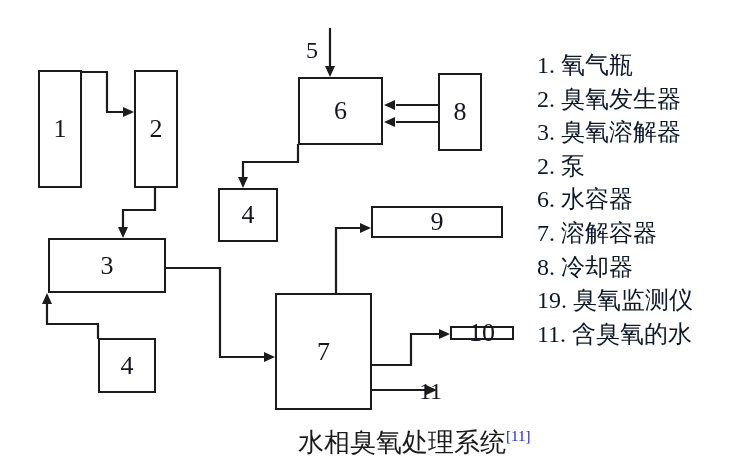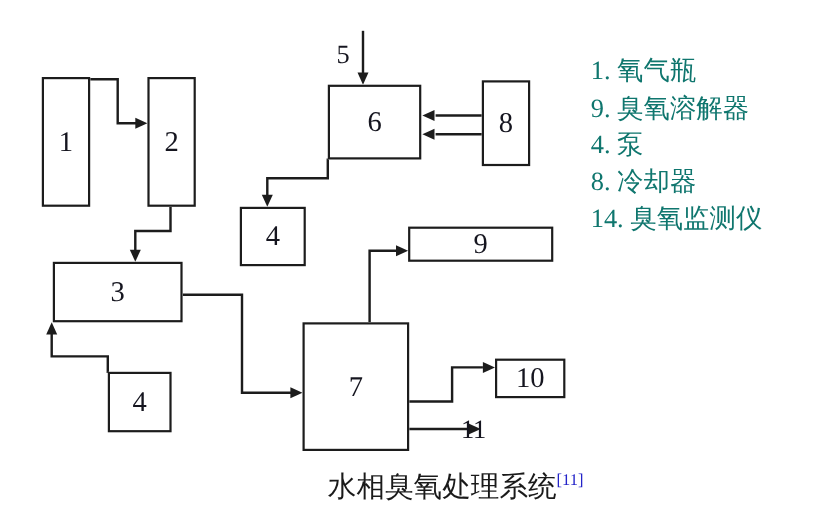--- a/index.html
+++ b/index.html
@@ -12,21 +12,21 @@
   .box{
     position:absolute;box-sizing:border-box;border:2.5px solid #1c1c1c;background:#ffffff;
     display:flex;align-items:center;justify-content:center;
     font-size:26px;color:#15151f;line-height:1;
   }
   .flow-label{
     position:absolute;font-size:24px;color:#15151f;line-height:1;
   }
   .legend{
     position:absolute;left:537px;top:49px;font-size:24px;line-height:33.6px;
-    white-space:nowrap;color:#0f766e;
+    white-space:nowrap;color:#0f172a;
   }
   .caption{
     position:absolute;left:298px;top:427px;font-size:26px;line-height:1.2;
     white-space:nowrap;color:#1a1a1a;
   }
   .caption .ref{
     color:#2323c8;font-size:15px;vertical-align:super;line-height:0;margin-top:40px;
   }
   .wire{fill:none;stroke:#1c1c1c;stroke-width:2.2;stroke-linejoin:miter;}
   .head{fill:#1c1c1c;stroke:none;}
@@ -74,30 +74,34 @@
 
   <div class="box" style="left:38px;top:70px;width:44px;height:118px;">1</div>
   <div class="box" style="left:134px;top:70px;width:44px;height:118px;">2</div>
   <div class="box" style="left:48px;top:238px;width:118px;height:55px;">3</div>
   <div class="box" style="left:218px;top:188px;width:60px;height:54px;">4</div>
   <div class="box" style="left:98px;top:338px;width:58px;height:55px;">4</div>
   <div class="box" style="left:298px;top:77px;width:85px;height:68px;">6</div>
   <div class="box" style="left:275px;top:293px;width:97px;height:117px;">7</div>
   <div class="box" style="left:438px;top:73px;width:44px;height:78px;">8</div>
   <div class="box" style="left:371px;top:206px;width:132px;height:32px;">9</div>
-  <div class="box" style="left:450px;top:326px;width:64px;height:36px;">10</div>
+  <div class="box" style="left:450px;top:326px;width:64px;height:14px;">10</div>
 
   <div class="flow-label" style="left:306px;top:38px;">5</div>
   <div class="flow-label" style="left:419px;top:379px;">11</div>
 
   <div class="legend">
     <div>1. 氧气瓶</div>
-    <div>9. 臭氧溶解器</div>
-    <div>4. 泵</div>
+    <div>2. 臭氧发生器</div>
+    <div>3. 臭氧溶解器</div>
+    <div>2. 泵</div>
+    <div>6. 水容器</div>
+    <div>7. 溶解容器</div>
     <div>8. 冷却器</div>
-    <div>14. 臭氧监测仪</div>
+    <div>19. 臭氧监测仪</div>
+    <div>11. 含臭氧的水</div>
   </div>
 
   <div class="caption">
     <span>水相臭氧处理系统</span><span class="ref">[11]</span>
   </div>
 
 </div>
 
 </body></html>

